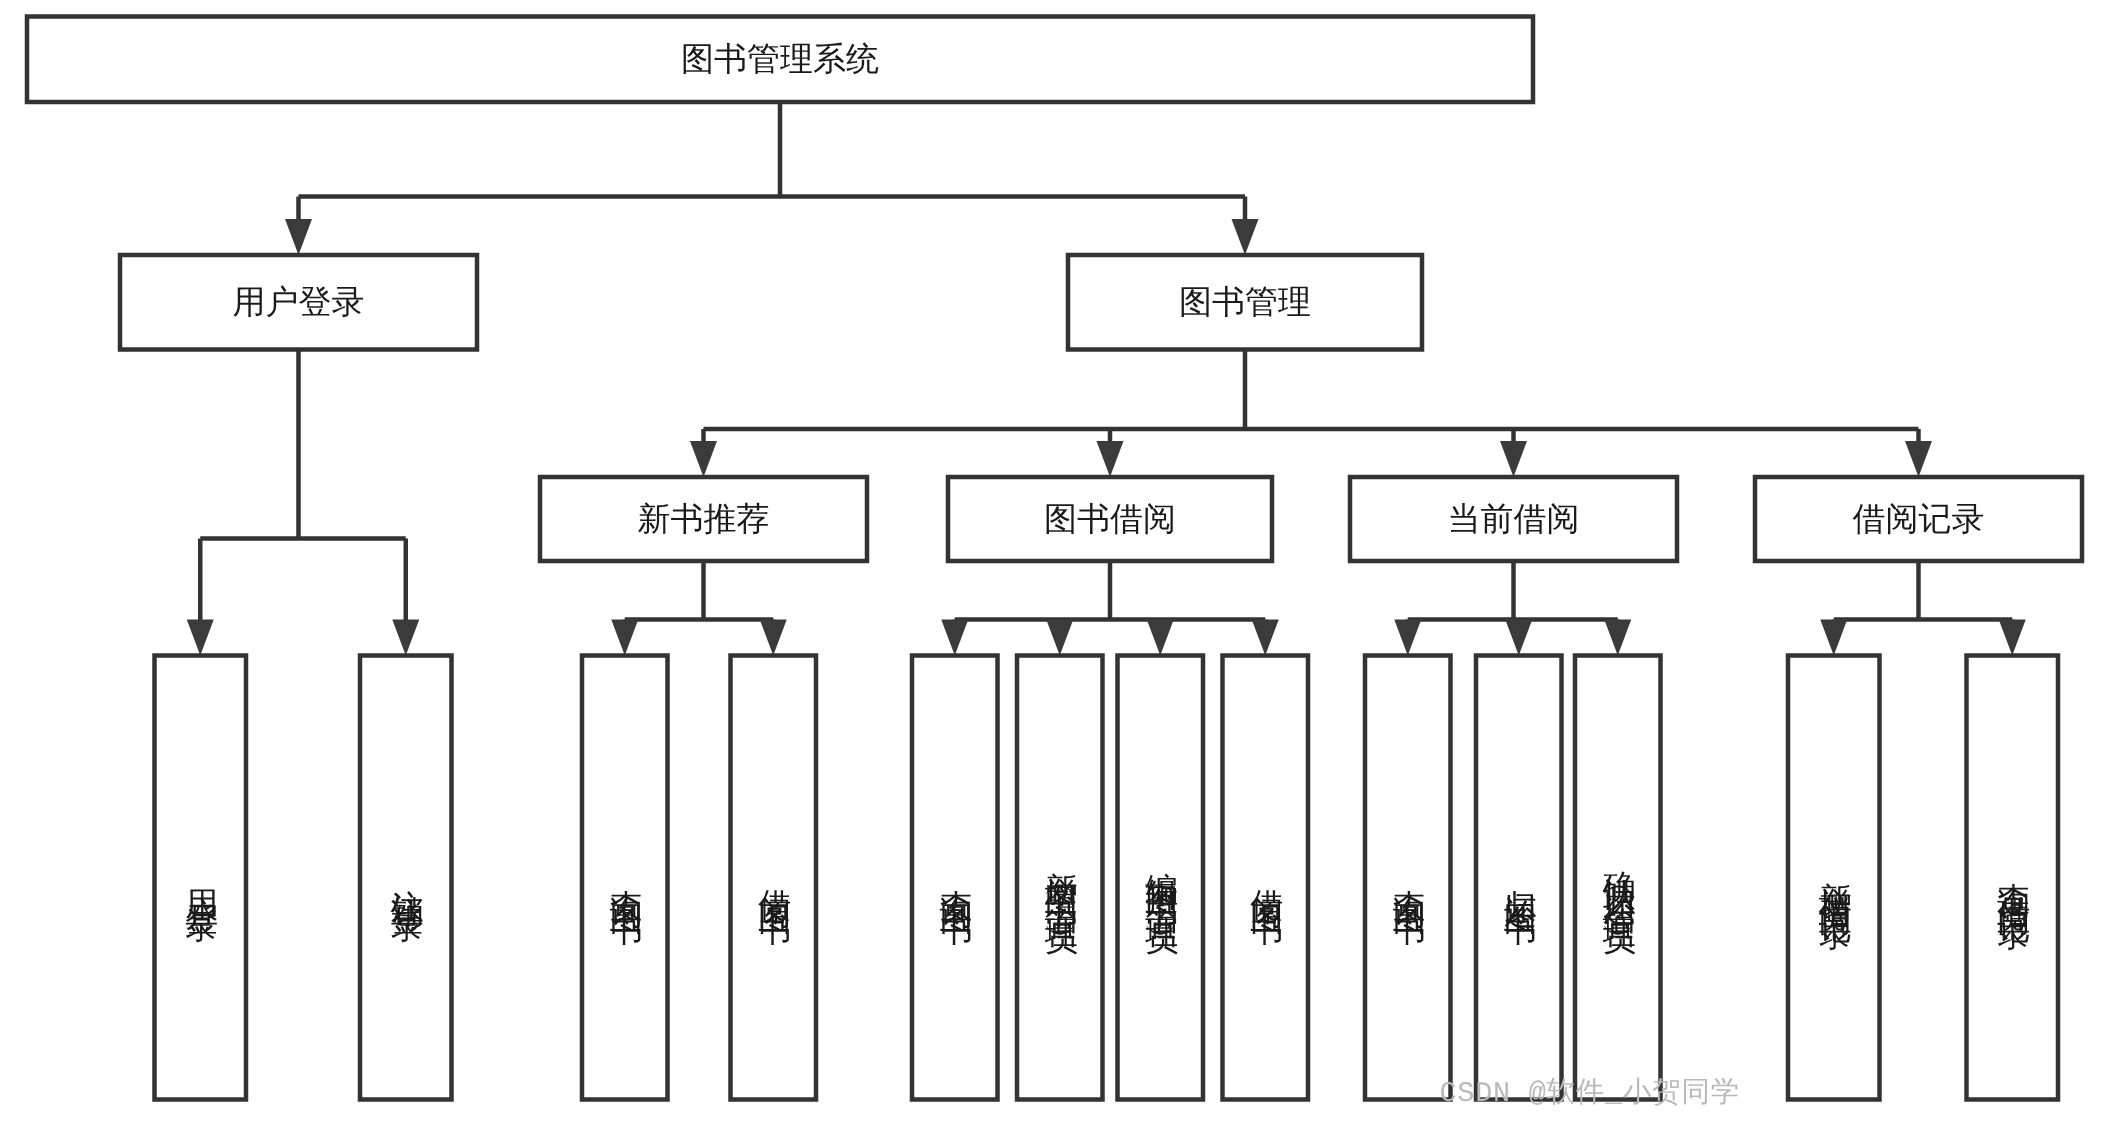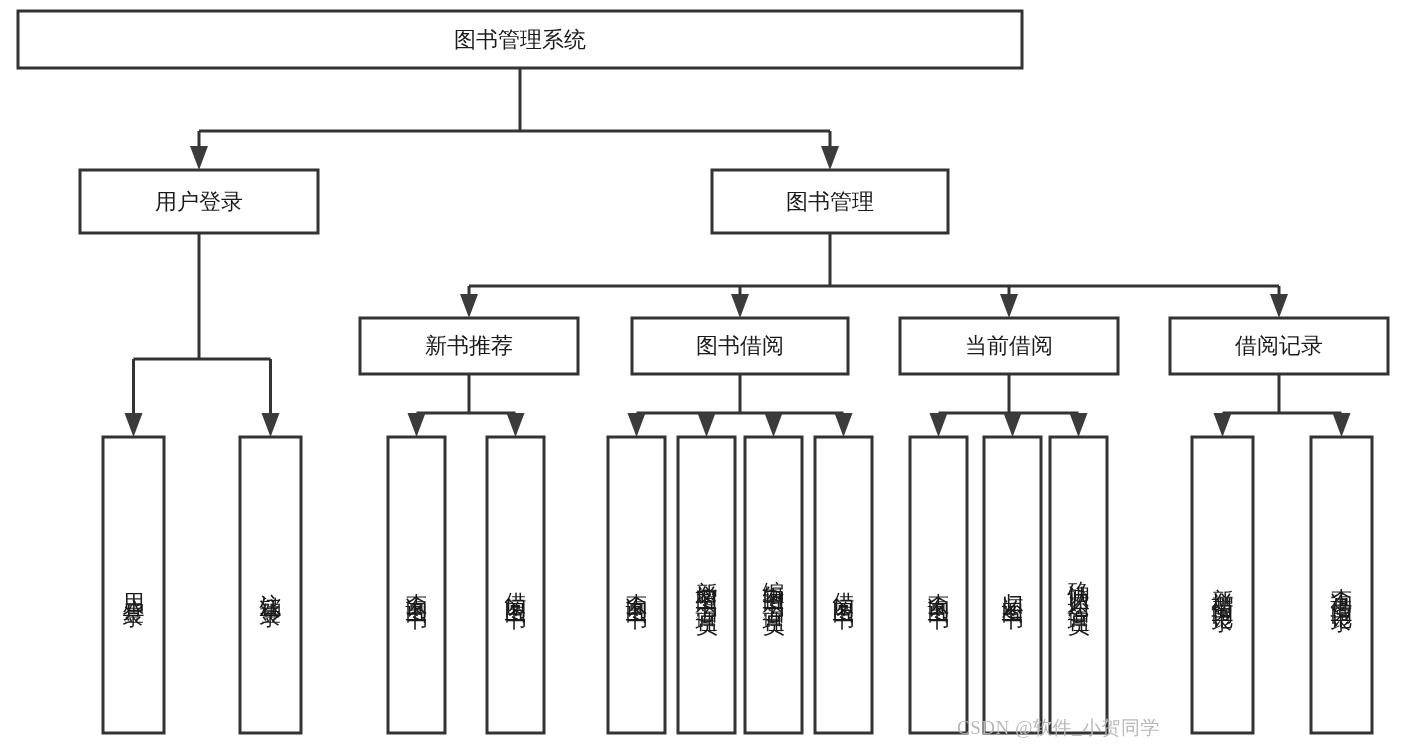--- a/index.html
+++ b/index.html
@@ -63,21 +63,21 @@
     line-height: 1.18;
     letter-spacing: 5px;
     color: #1a1a1a;
     white-space: nowrap;
     text-align: center;
   }
   #watermark {
     position: absolute;
     right: 8px;
     bottom: 6px;
-    font-family: Liberation Serif, serif;
+    font-family: Liberation Mono, monospace;
     font-size: 19px;
     color: #b9b9b9;
     letter-spacing: 0.5px;
     white-space: nowrap;
     pointer-events: none;
   }
 </style>
 </head>
 <body>
 

